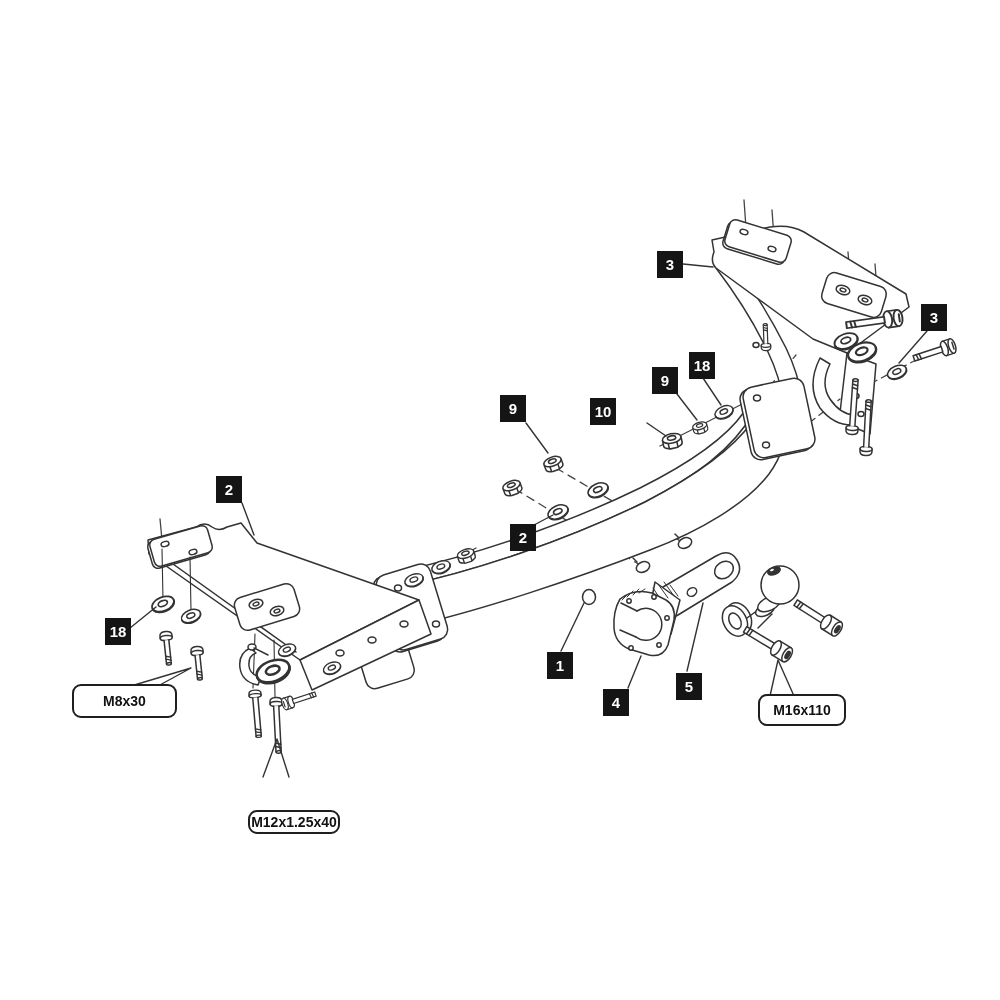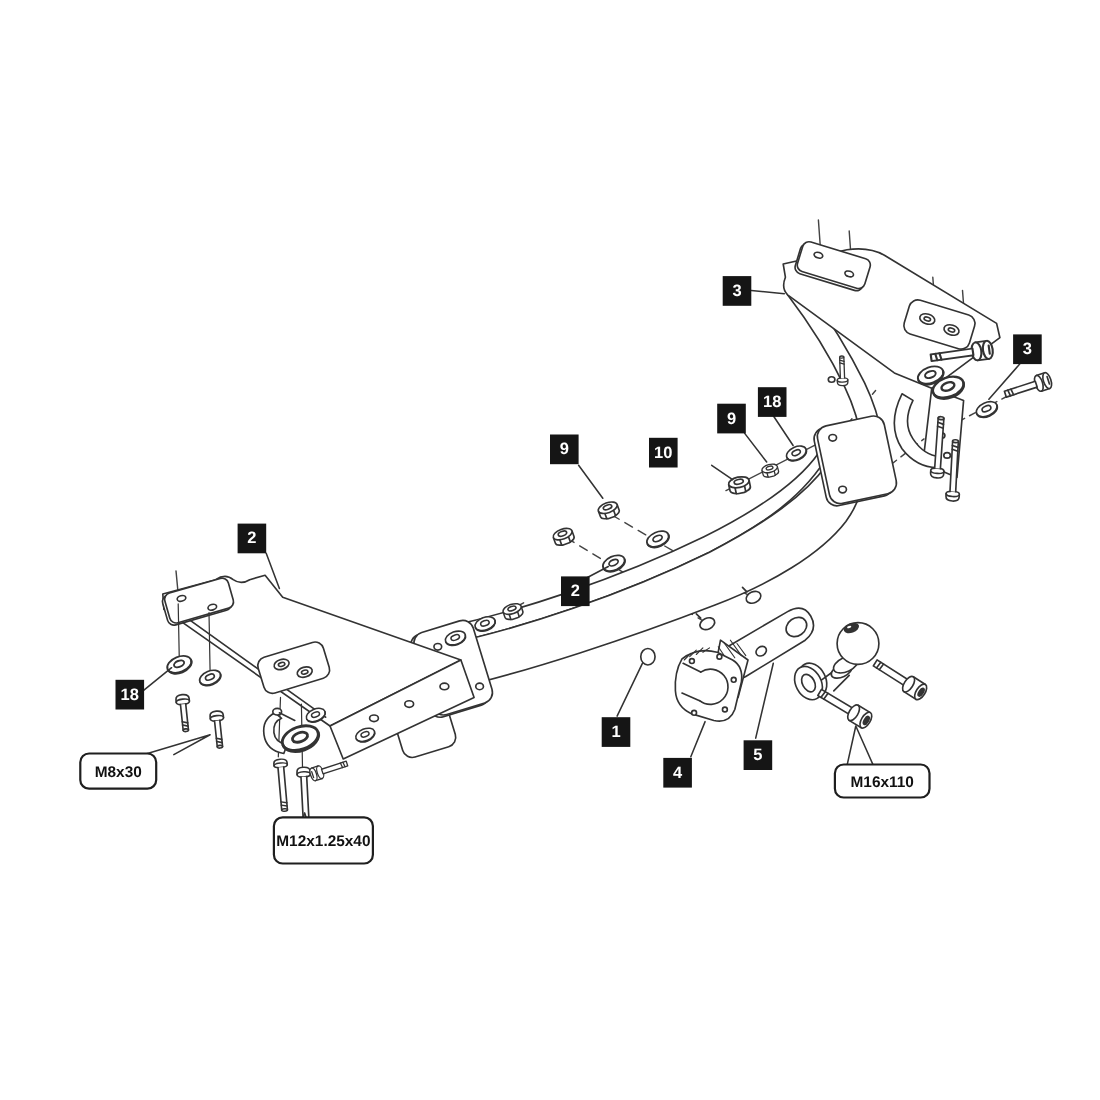--- a/index.html
+++ b/index.html
@@ -283,17 +283,17 @@
 <div class="plabel" style="left:603px;top:689px">4</div>
 <div class="plabel" style="left:676px;top:673px">5</div>
 <div class="plabel" style="left:500px;top:395px">9</div>
 <div class="plabel" style="left:590px;top:398px">10</div>
 <div class="plabel" style="left:510px;top:524px">2</div>
 <div class="plabel" style="left:689px;top:352px">18</div>
 <div class="plabel" style="left:921px;top:304px">3</div>
 <div class="plabel" style="left:105px;top:618px">18</div>
 <div class="plabel" style="left:652px;top:367px">9</div>
 
-<div class="callout" style="left:72px;top:684px;width:71px;height:34px">M8x30</div>
-<div class="callout" style="left:248px;top:742px;width:92px;height:44px">M12x1.25x40</div>
+<div class="callout" style="left:72px;top:684px;width:105px;height:34px">M8x30</div>
+<div class="callout" style="left:248px;top:810px;width:92px;height:24px">M12x1.25x40</div>
 <div class="callout" style="left:758px;top:694px;width:88px;height:32px">M16x110</div>
 
 </div>
 
 </body></html>

